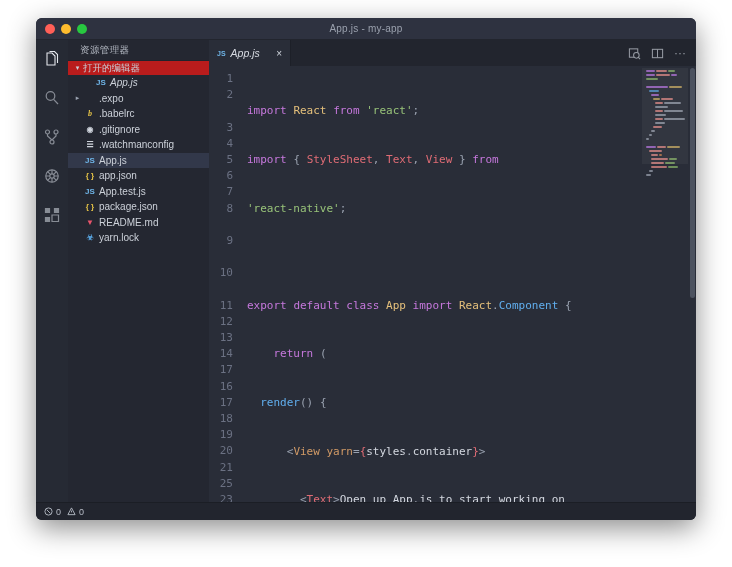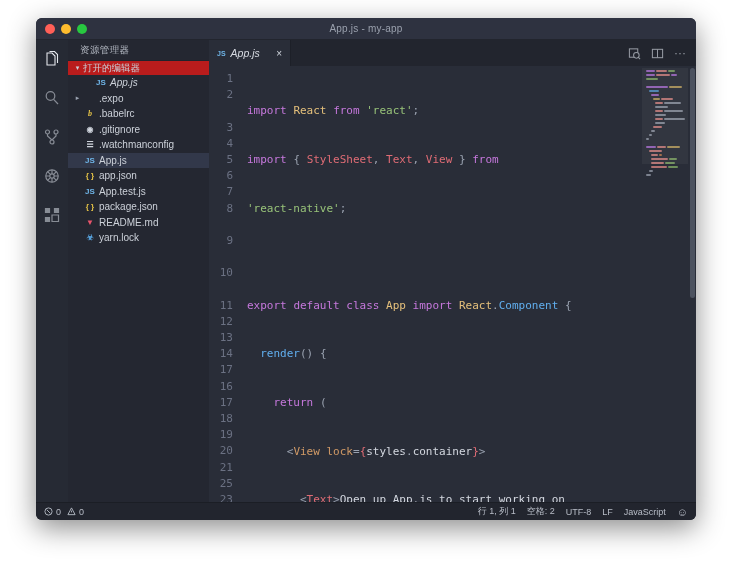--- a/index.html
+++ b/index.html
@@ -352,23 +352,23 @@
           <div class="gn">23</div>
 
         </div>
 
         <div class="code">
           <div class="ln"><span class="kw">import</span> <span class="cls">React</span> <span class="kw">from</span> <span class="str">'react'</span><span class="punc">;</span></div>
           <div class="ln"><span class="kw">import</span> <span class="punc">{</span> <span class="var">StyleSheet</span><span class="punc">,</span> <span class="var">Text</span><span class="punc">,</span> <span class="var">View</span> <span class="punc">}</span> <span class="kw">from</span></div>
           <div class="ln"><span class="str">'react-native'</span><span class="punc">;</span></div>
           <div class="ln"></div>
           <div class="ln"><span class="kw">export</span> <span class="kw">default</span> <span class="kw">class</span> <span class="cls">App</span> <span class="kw">import</span> <span class="cls">React</span><span class="punc">.</span><span class="fn">Component</span> <span class="punc">{</span></div>
+          <div class="ln">    <span class="kw">return</span> <span class="punc">(</span></div>
           <div class="ln">  <span class="fn">render</span><span class="punc">()</span> <span class="punc">{</span></div>
-          <div class="ln">    <span class="kw">return</span> <span class="punc">(</span></div>
-          <div class="ln">      <span class="punc">&lt;</span><span class="attr">View</span> <span class="attr">lock</span><span class="punc">=</span><span class="brace">{</span><span class="txt">styles</span><span class="punc">.</span><span class="txt">container</span><span class="brace">}</span><span class="punc">&gt;</span></div>
+          <div class="ln">      <span class="punc">&lt;</span><span class="attr">View</span> <span class="attr">yarn</span><span class="punc">=</span><span class="brace">{</span><span class="txt">styles</span><span class="punc">.</span><span class="txt">container</span><span class="brace">}</span><span class="punc">&gt;</span></div>
           <div class="ln">        <span class="punc">&lt;</span><span class="tag">Text</span><span class="punc">&gt;</span><span class="txt">Open up App.js to start working on</span></div>
           
           
           
           
           
           
           
           
           
@@ -498,23 +498,15 @@
         <span>0</span>
         <span class="sb-ico" style="margin-left:3px">
           <svg width="9" height="9" viewBox="0 0 10 10" fill="none" stroke="#b8bdc7" stroke-width="1">
             <path d="M5 1 L9 8.5 L1 8.5 Z"></path>
               <path d="M5 4 v2"></path>
           </svg>
         </span>
         <span>0</span>
       </span>
     </div>
-    <div class="sb-right">
-      <span class="sb-item">行 1, 列 1</span>
-      <span class="sb-item">空格: 2</span>
-      <span class="sb-item">UTF-8</span>
-      <span class="sb-item">LF</span>
-      <span class="sb-item">JavaScript</span>
-      <span class="sb-item" style="font-size:11px;">☺</span>
-    </div>
   </div>
 
 </div>
 
 </body></html>

